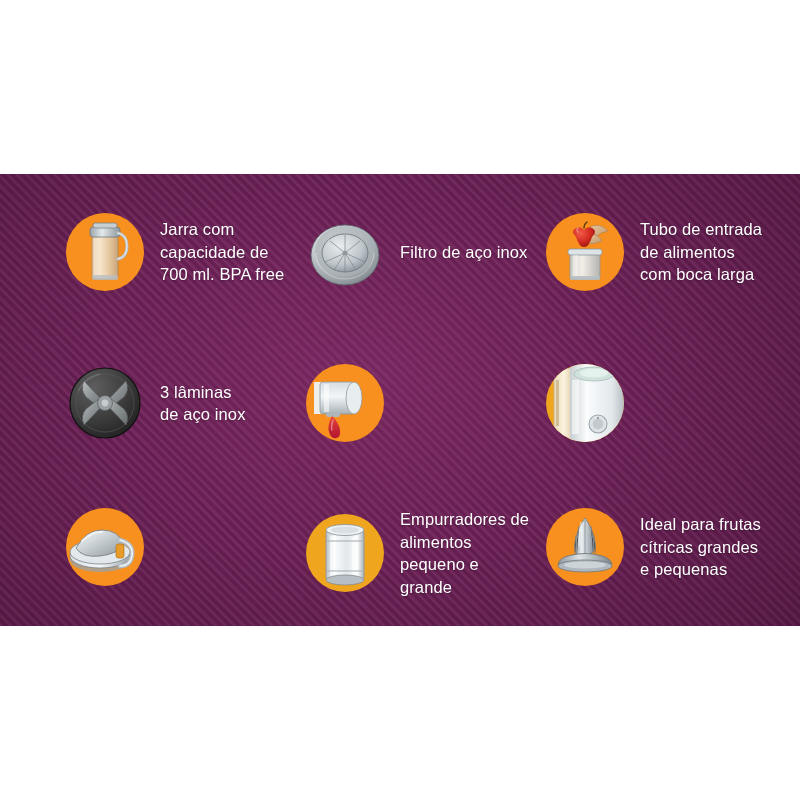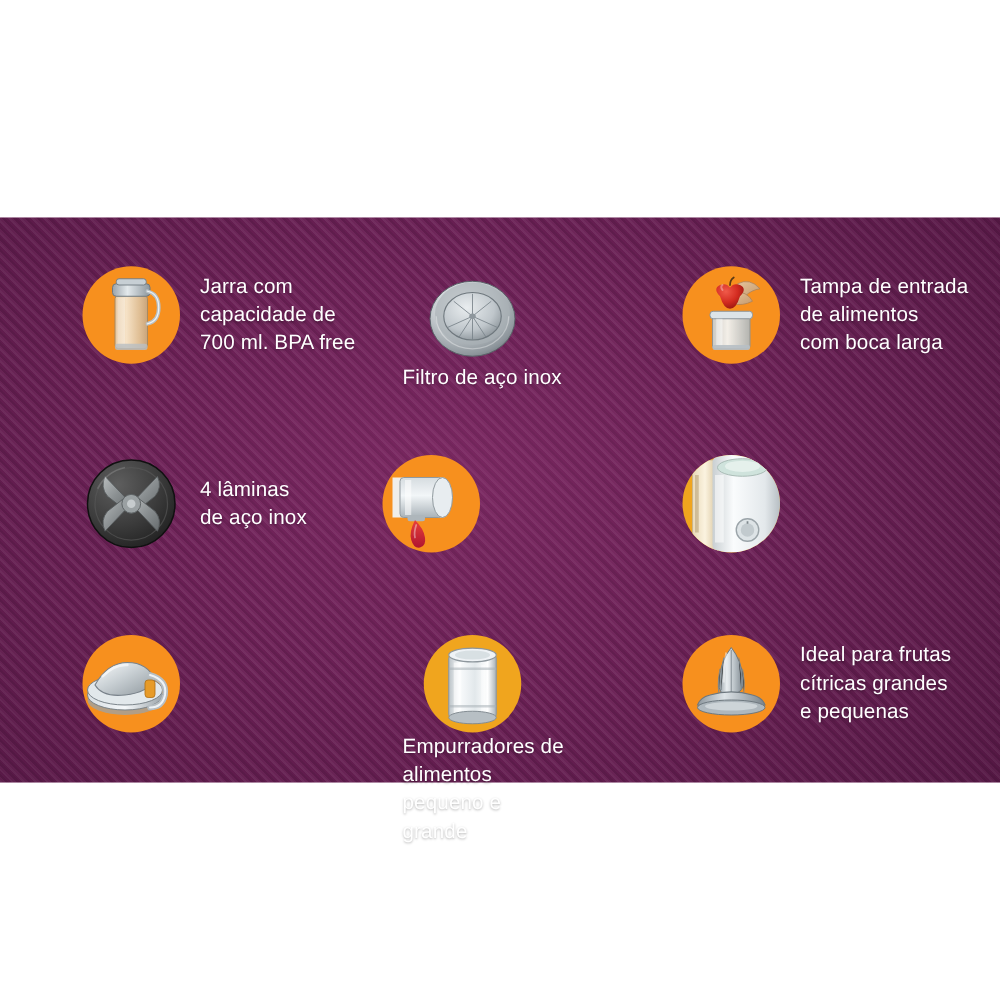--- a/index.html
+++ b/index.html
@@ -95,21 +95,21 @@
     color: #ffffff;
     font-size: 16.5px;
     line-height: 22.5px;
     letter-spacing: 0.1px;
     white-space: pre-line;
     text-shadow: 0 1px 2px rgba(0,0,0,0.30);
   }
 
   
   .col1 { left: 66px; }
-  .col2 { left: 306px; flex-direction: column; }
+  .col2 { left: 306px; }
   .col3 { left: 546px; }
   
   .row1 { top: 213px; }
   .row2 { top: 364px; }
   .row3 { top: 508px; }
 </style>
 </head>
 <body>
 
 <div id="stage">
@@ -212,21 +212,21 @@
         <path d="M40 20 q12 0 16 8 q-8 4 -16 2 z" fill="url(#handG)" stroke="#A9805A" stroke-width="0.6"></path>
         <path d="M30 24 q-6 -6 0 -9 q5 -2 8 2 q3 -4 8 -2 q6 3 0 9 q-3 10 -8 10 q-5 0 -8 -10 z" fill="url(#appleG)"></path>
         <path d="M38 15 q0 -4 3 -6" stroke="#5C3A14" stroke-width="1.4" fill="none" stroke-linecap="round"></path>
         <path d="M32 19 q-2 -3 0 -4" stroke="#FFFFFF" stroke-width="1.6" fill="none" opacity="0.35" stroke-linecap="round"></path>
         <rect x="24" y="40" width="30" height="26" rx="2" fill="url(#tubeG)" opacity="0.92" stroke="#8C959B" stroke-width="0.8"></rect>
         <rect x="22" y="36" width="34" height="6" rx="2.5" fill="#DDE4E8" stroke="#8C959B" stroke-width="0.8"></rect>
         <rect x="27" y="42" width="5" height="22" fill="#FFFFFF" opacity="0.45"></rect>
         <rect x="24" y="63" width="30" height="4" rx="1.6" fill="#B7BFC4" opacity="0.9"></rect>
       </svg>
     </div>
-    <div class="label">Tampa de entrada
+    <div class="label">Tubo de entrada
 de alimentos
 com boca larga</div>
   </div>
 
   <div class="feature col1 row2">
     <div class="icon-wrap">
       <div class="circle none"></div>
       <svg class="art" viewBox="0 0 78 78">
         <defs>
           <radialGradient id="discG" cx="0.35" cy="0.28" r="0.85">
@@ -247,21 +247,21 @@
           <path d="M39 39 L18 17 q-4 9 2 16 L34 44 z"></path>
           <path d="M39 39 L60 17 q4 9 -2 16 L44 44 z"></path>
           <path d="M39 39 L18 61 q-4 -9 2 -16 L34 34 z"></path>
           <path d="M39 39 L60 61 q4 -9 -2 -16 L44 34 z"></path>
         </g>
         <circle cx="39" cy="39" r="7.5" fill="#9AA0A2" stroke="#5E6365" stroke-width="0.8"></circle>
         <circle cx="39" cy="39" r="3.4" fill="#C6CBCD"></circle>
         <path d="M12 27 a33 33 0 0 1 22 -17" fill="none" stroke="#FFFFFF" stroke-width="1.4" opacity="0.15"></path>
       </svg>
     </div>
-    <div class="label">4 lâminas
+    <div class="label">3 lâminas
 de aço inox</div>
   </div>
 
   <div class="feature col2 row2">
     <div class="icon-wrap">
       <div class="circle"></div>
       <svg class="art" viewBox="0 0 78 78">
         <defs>
           <linearGradient id="spoutG" x1="0" y1="0" x2="0" y2="1">
             <stop offset="0" stop-color="#D6DCE0"></stop>

